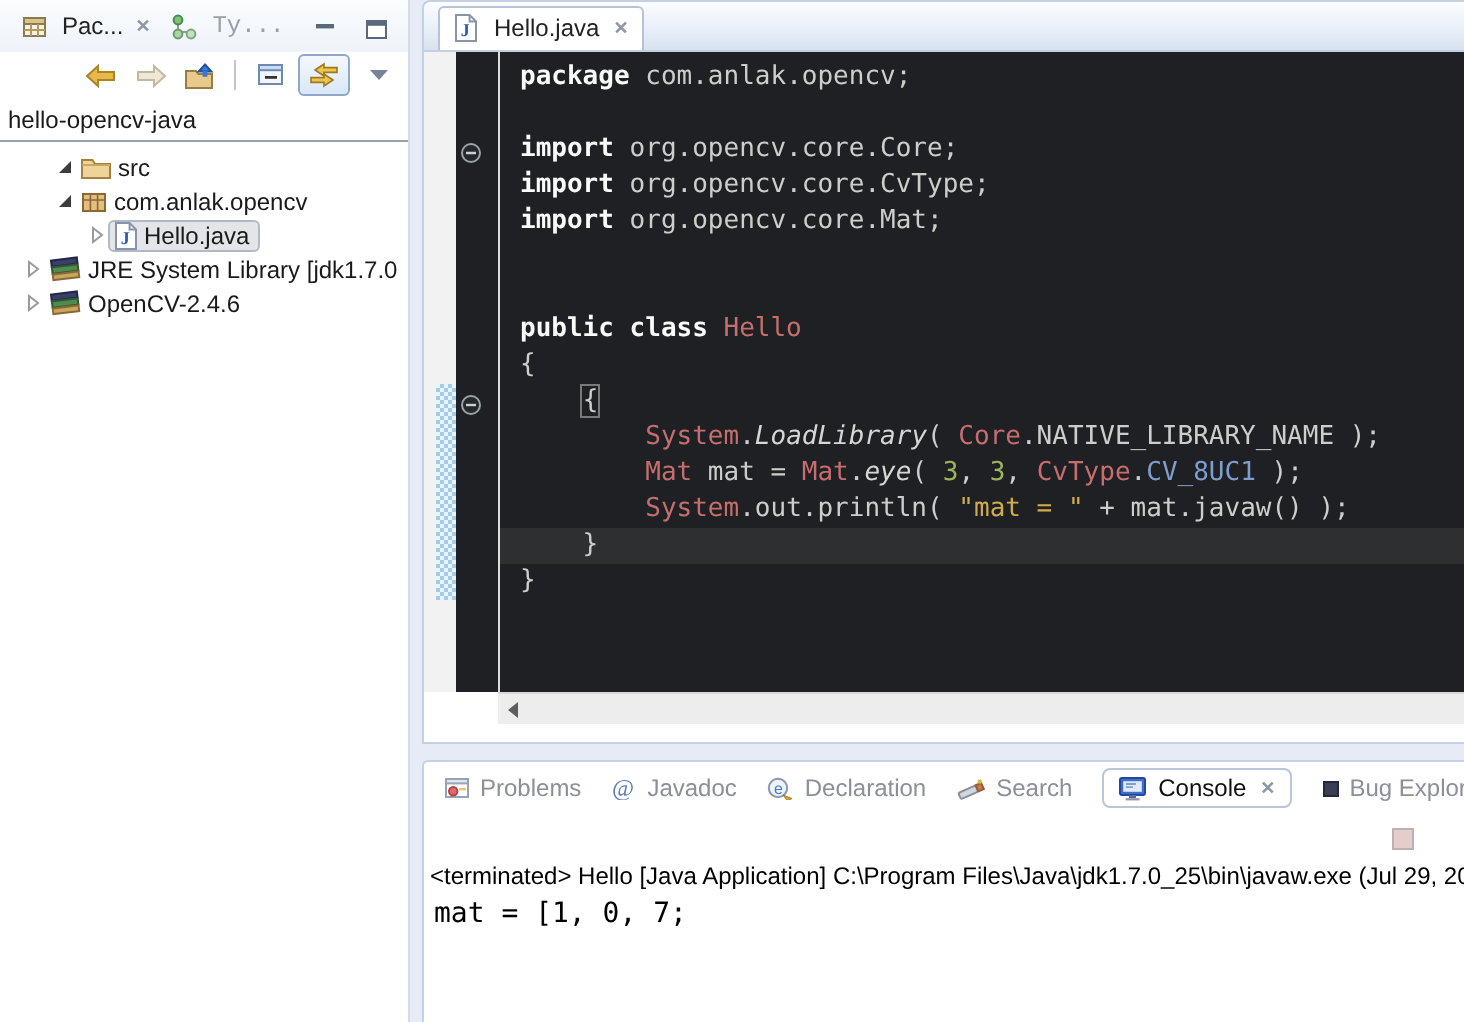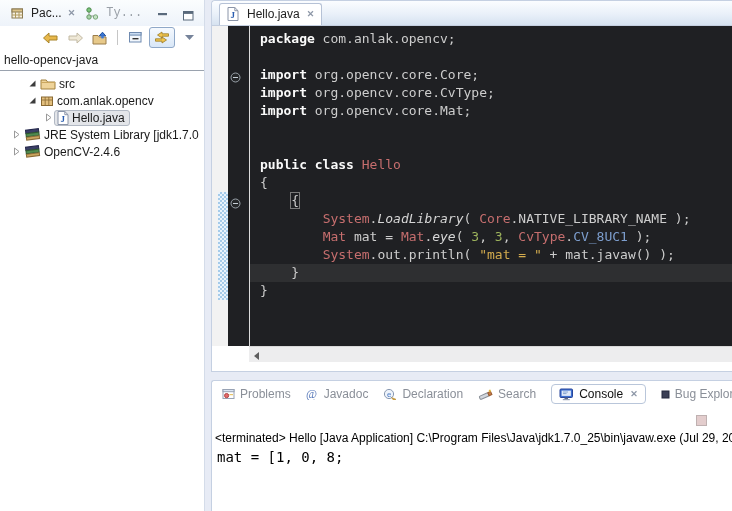--- a/index.html
+++ b/index.html
@@ -374,15 +374,15 @@
           </svg>
         </span>
         <span>Bug Explorer</span>
       </div>
     </div>
   <span id="c-term"><svg width="11" height="11">
         <rect x="0.5" y="0.5" width="10" height="10" fill="#e3cdcd" stroke="#bfb1b1"></rect>
       </svg></span>
   <div id="c-status">&lt;terminated&gt; Hello [Java Application] C:\Program Files\Java\jdk1.7.0_25\bin\javaw.exe (Jul 29, 20</div>
   <div id="c-out">
-      <pre>mat = [1, 0, 8;</pre>
+      <pre>mat = [1, 0, 7;</pre>
     </div>
 </div>
 
 </body></html>

